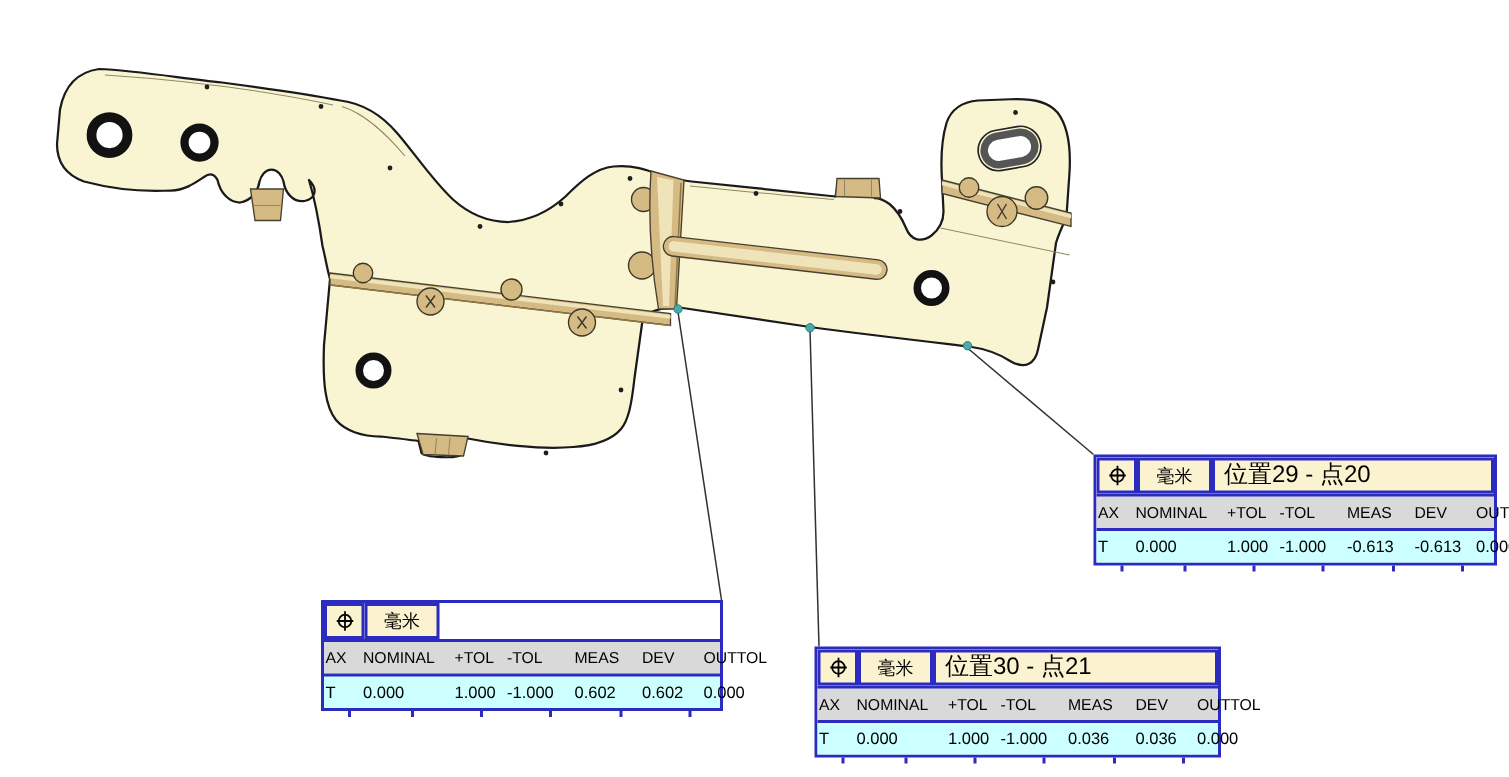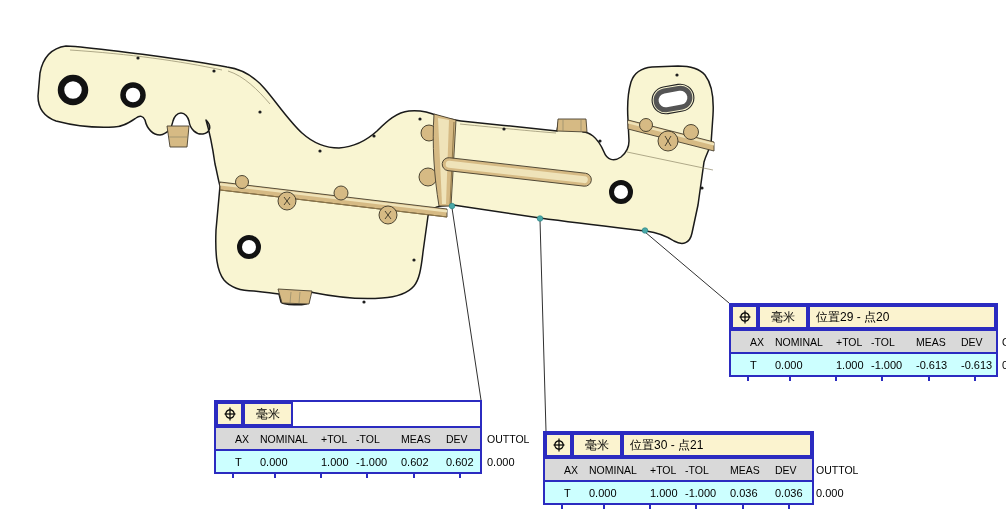--- a/index.html
+++ b/index.html
@@ -28,24 +28,24 @@
   .dot{fill:#1E1E1E;}
   .mpoint{fill:var(--measure-point);stroke:#1F7C7C;stroke-width:0.6;}
   .leader{stroke:var(--leader-line);stroke-width:1;fill:none;}
 
   .dim-label{position:absolute;border:2px solid var(--label-border);background:#FFFFFF;
     width:269px;height:74px;font-family:"Liberation Sans",sans-serif;}
   .lbl-head{display:flex;height:24px;background:#FFFFFF;}
   .hc{border:2px solid var(--label-border);background:var(--label-header-bg);height:24px;}
   .hc-sym{width:27px;display:flex;align-items:center;justify-content:center;}
   .hc-unit{width:50px;display:flex;align-items:center;justify-content:center;font-size:12px;}
-  .hc-title{flex:1;font-size:12px;line-height:20px;padding-left:6px;white-space:nowrap;overflow:hidden;}
+  .hc-title{flex:1;font-size:16px;line-height:20px;padding-left:6px;white-space:nowrap;overflow:hidden;}
   .lbl-cols,.lbl-vals{height:23px;border-top:2px solid var(--label-border);
     display:grid;grid-template-columns:25px 61px 35px 45px 45px 41px 1fr;
-    align-items:center;padding-left:19px;white-space:nowrap;}
+    align-items:center;padding-left:1px;white-space:nowrap;}
   .lbl-cols{background:var(--label-colhead-bg);font-size:10.5px;}
   .lbl-vals{background:var(--label-data-bg);font-size:11px;}
   .tick{position:absolute;bottom:-6px;width:2px;height:4px;background:var(--label-border);}
   .t1{left:16px}.t2{left:58px}.t3{left:104px}.t4{left:150px}.t5{left:197px}.t6{left:243px}
 </style>
 </head>
 <body>
 
 <div id="stage">
 

